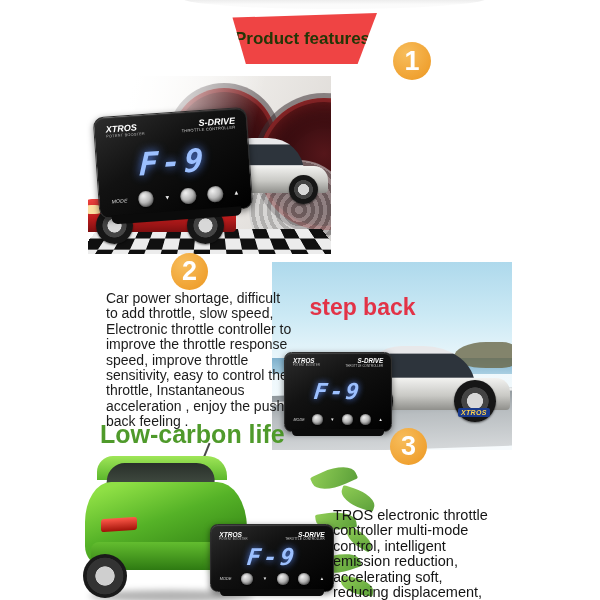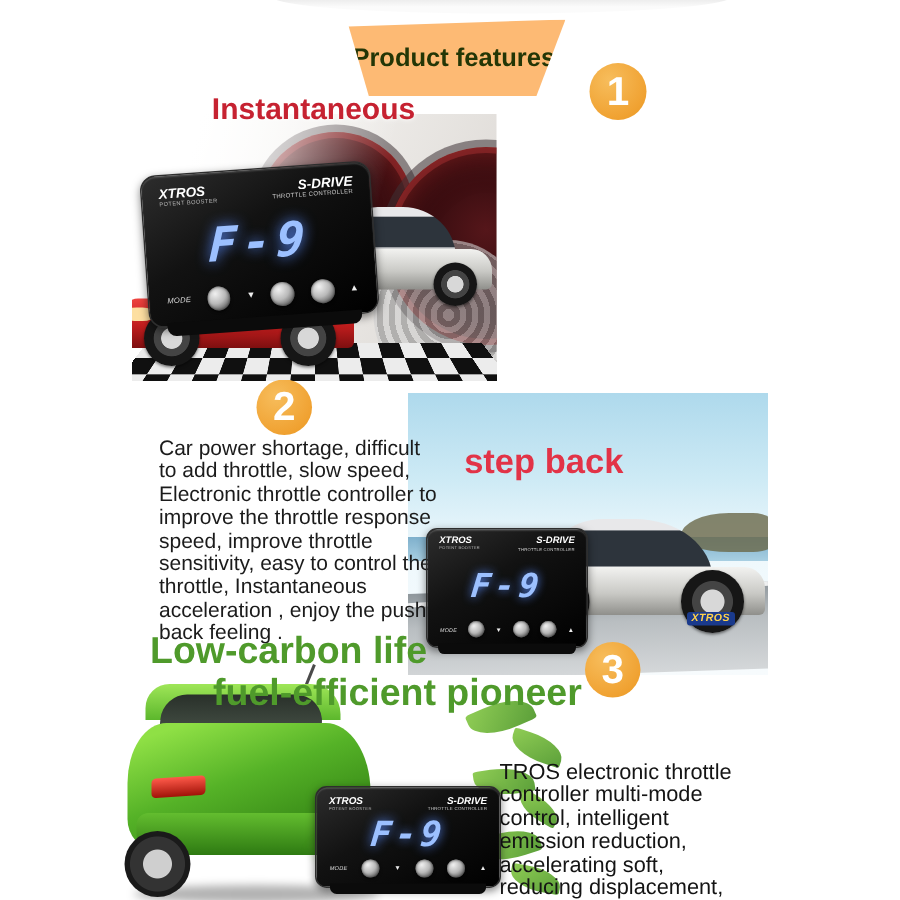--- a/index.html
+++ b/index.html
@@ -3,21 +3,21 @@
 <meta charset="utf-8">
 <style>
   html,body{margin:0;padding:0;background:#fff;}
   .canvas{position:relative;width:600px;height:600px;background:#fff;overflow:hidden;
     font-family:"Liberation Sans",sans-serif;}
   .abs{position:absolute;}
 
   
   .top-ribbon{left:182px;top:-13px;width:305px;height:22px;border-radius:50%;
     background:linear-gradient(180deg,#c6c6c6,#fbfbfb 80%);}
-  .banner{left:228px;top:13px;width:149px;height:50px;background:#fdba74;
+  .banner{left:228px;top:13px;width:149px;height:50px;background:#ef4444;
     clip-path:polygon(3% 9%,100% 0,87% 100%,12% 100%);
     display:flex;align-items:center;justify-content:center;
     font-size:17px;font-weight:600;color:#233606;padding-top:1px;}
 
   
   .num-badge{width:38px;height:38px;border-radius:50%;
     background:radial-gradient(circle at 35% 30%,#f7bd5c,#f0a232 70%,#e8971f);
     color:#fff;font-size:27px;font-weight:bold;display:flex;align-items:center;
     justify-content:center;line-height:1;}
   .badge1{left:393px;top:42px;}
@@ -187,21 +187,21 @@
     <div class="car red car-s1-red">
       <div class="cab"></div>
       <div class="cbody"></div>
       <div class="light"></div>
       <div class="wheel w1"></div>
       <div class="wheel w2"></div>
     </div>
   </div>
 
   <div class="abs s1-title">
-    <span>Instantaneous</span><br>
+    <br>
   </div>
 
 
   <div class="device dev1">
     <div class="dev-header">
       <div class="dev-brand">
         <span>XTROS</span>
         <span class="bsub">POTENT BOOSTER</span>
       </div>
       <div class="dev-model">
@@ -278,21 +278,20 @@
       <span class="dev-btn"></span>
       <span class="dev-tri">▼</span>
       <span class="dev-btn"></span>
       <span class="dev-btn"></span>
       <span class="dev-tri">▲</span>
     </div>
   </div>
 
   <div class="abs s3-title">
     <span>Low-carbon life</span>
-    <span class="tline2">fuel-efficient pioneer</span>
   </div>
 
   <div class="abs num-badge badge3">
     <span>3</span>
   </div>
 
   <div class="abs rear-car">
     <div class="abs rc-antenna"></div>
     <div class="abs rc-roof"></div>
     <div class="abs rc-window"></div>

